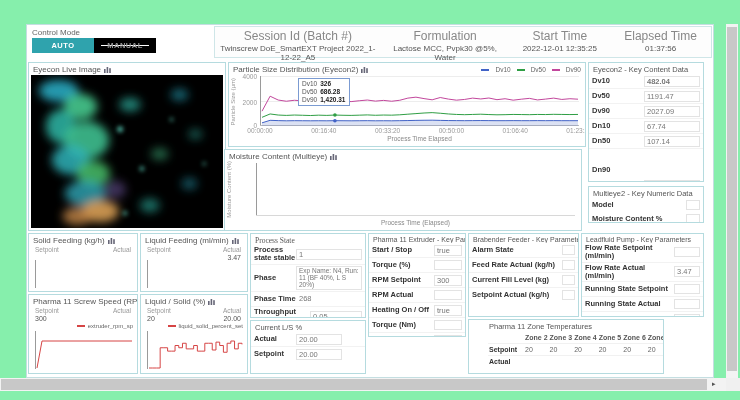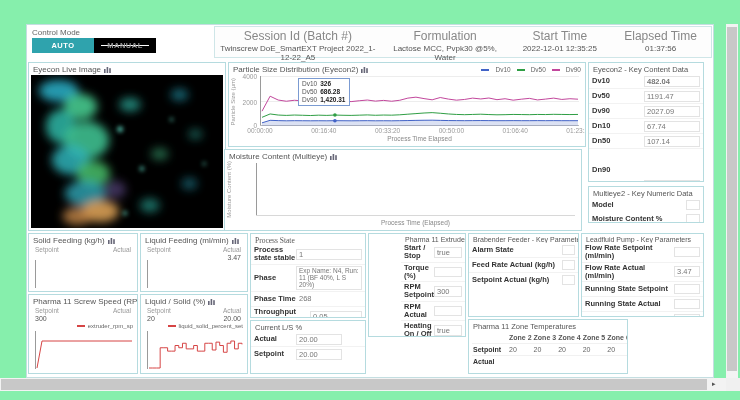--- a/index.html
+++ b/index.html
@@ -408,21 +408,21 @@
     <div class="krow" style="justify-content:flex-start;gap:6px;">
         <span class="klabel" style="width:36px;">Actual</span>
         <span class="kval" style="width:46px;">20.00</span>
       </div>
     <div class="krow" style="justify-content:flex-start;gap:6px;border-bottom:none;">
         <span class="klabel" style="width:36px;">Setpoint</span>
         <span class="kval" style="width:46px;">20.00</span>
       </div>
   </div>
 
-  <div class="panel" style="left:368px;top:233px;width:98px;height:104px;padding-left:32px;">
+  <div class="panel" style="left:368px;top:233px;width:98px;height:104px;">
     <div class="ptitle" style="font-size:7px;">
         <span>Pharma 11 Extruder - Key Parameters</span>
       </div>
     <div class="krow">
         <span class="klabel">Start / Stop</span>
         <span class="kval" style="width:28px;">true</span>
       </div>
     <div class="krow">
         <span class="klabel">Torque (%)</span>
         <span class="kval" style="width:28px;"></span>
@@ -454,20 +454,24 @@
         <span>Brabender Feeder - Key Parameters</span>
       </div>
     <div class="krow">
         <span class="klabel">Alarm State</span>
         <span class="kval" style="width:13px;"></span>
       </div>
     <div class="krow">
         <span class="klabel">Feed Rate Actual (kg/h)</span>
         <span class="kval" style="width:13px;"></span>
       </div>
+    <div class="krow">
+        <span class="klabel">Current Fill Level (kg)</span>
+        <span class="kval" style="width:13px;"></span>
+      </div>
     <div class="krow" style="border-bottom:none;">
         <span class="klabel">Setpoint Actual (kg/h)</span>
         <span class="kval" style="width:13px;"></span>
       </div>
   </div>
 
   <div class="panel" style="left:581px;top:233px;width:123px;height:84px;">
     <div class="ptitle" style="font-size:7px;">
         <span>Leadfluid Pump - Key Parameters</span>
       </div>
@@ -486,21 +490,21 @@
     <div class="krow">
         <span class="klabel">Running State Actual</span>
         <span class="kval" style="width:26px;"></span>
       </div>
     <div class="krow" style="border-bottom:none;">
         <span class="klabel">RPM (calculated)</span>
         <span class="kval" style="width:26px;">4.34</span>
       </div>
   </div>
 
-  <div class="panel" style="left:468px;top:319px;width:160px;height:55px;">
+  <div class="panel" style="left:468px;top:319px;width:196px;height:55px;padding-left:16px;">
     <div class="ptitle" style="font-size:7.5px;">
         <span>Pharma 11 Zone Temperatures</span>
       </div>
     <div class="zgrid">
       <div></div>
       <div class="zhead">Zone 2</div>
       <div class="zhead">Zone 3</div>
       <div class="zhead">Zone 4</div>
       <div class="zhead">Zone 5</div>
       <div class="zhead">Zone 6</div>

